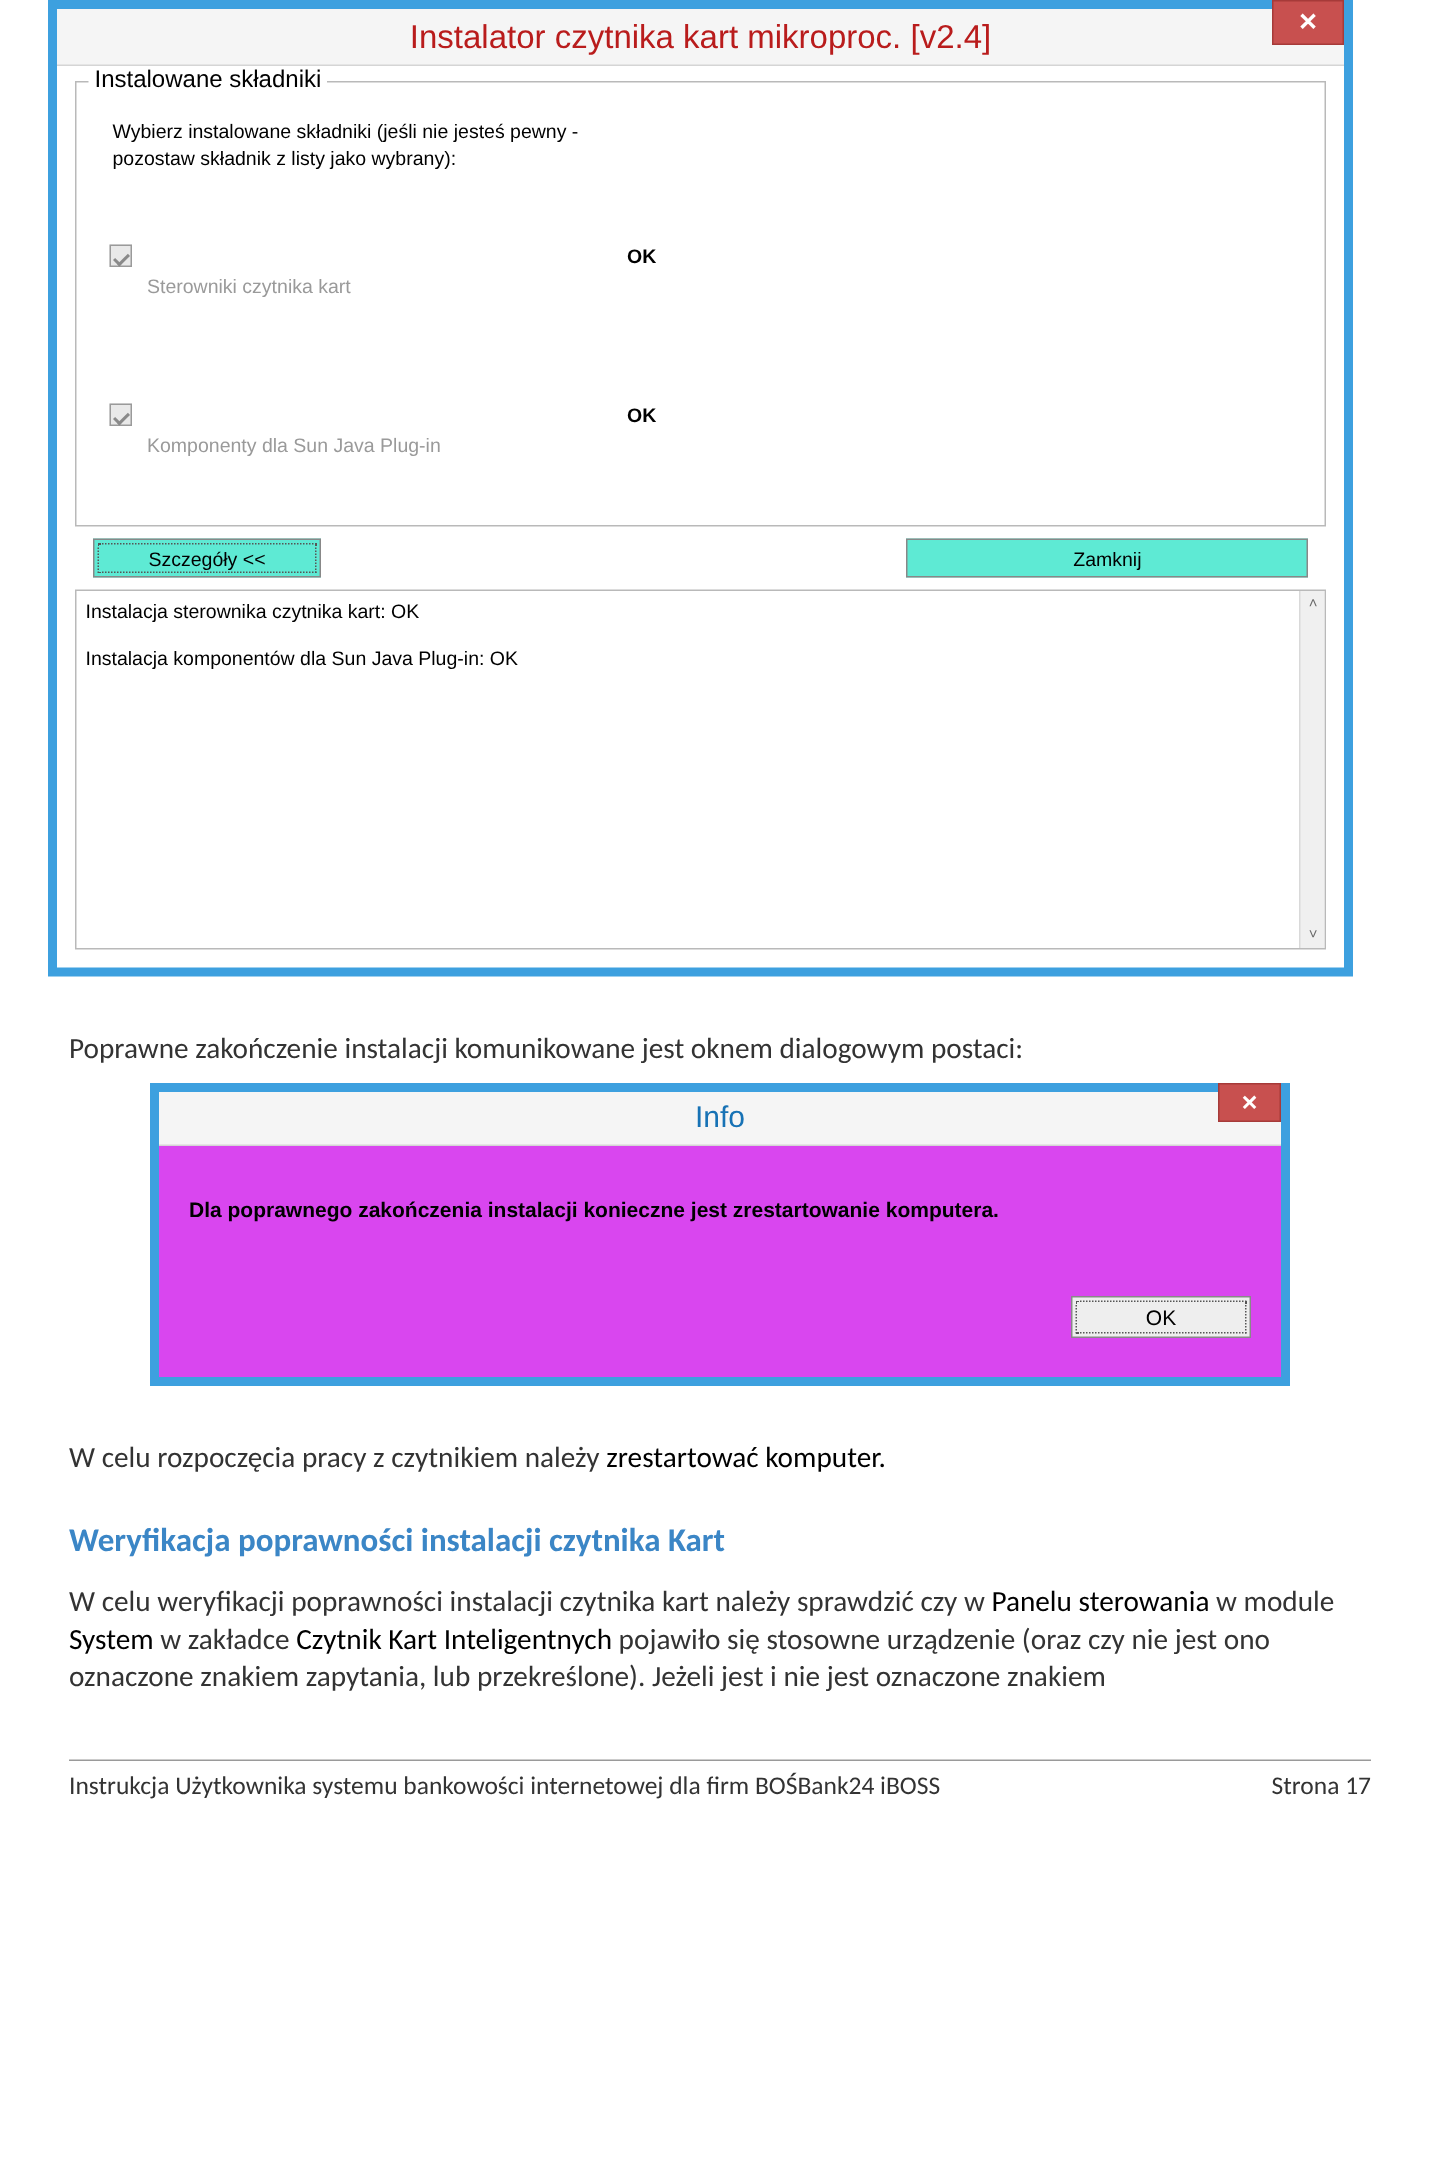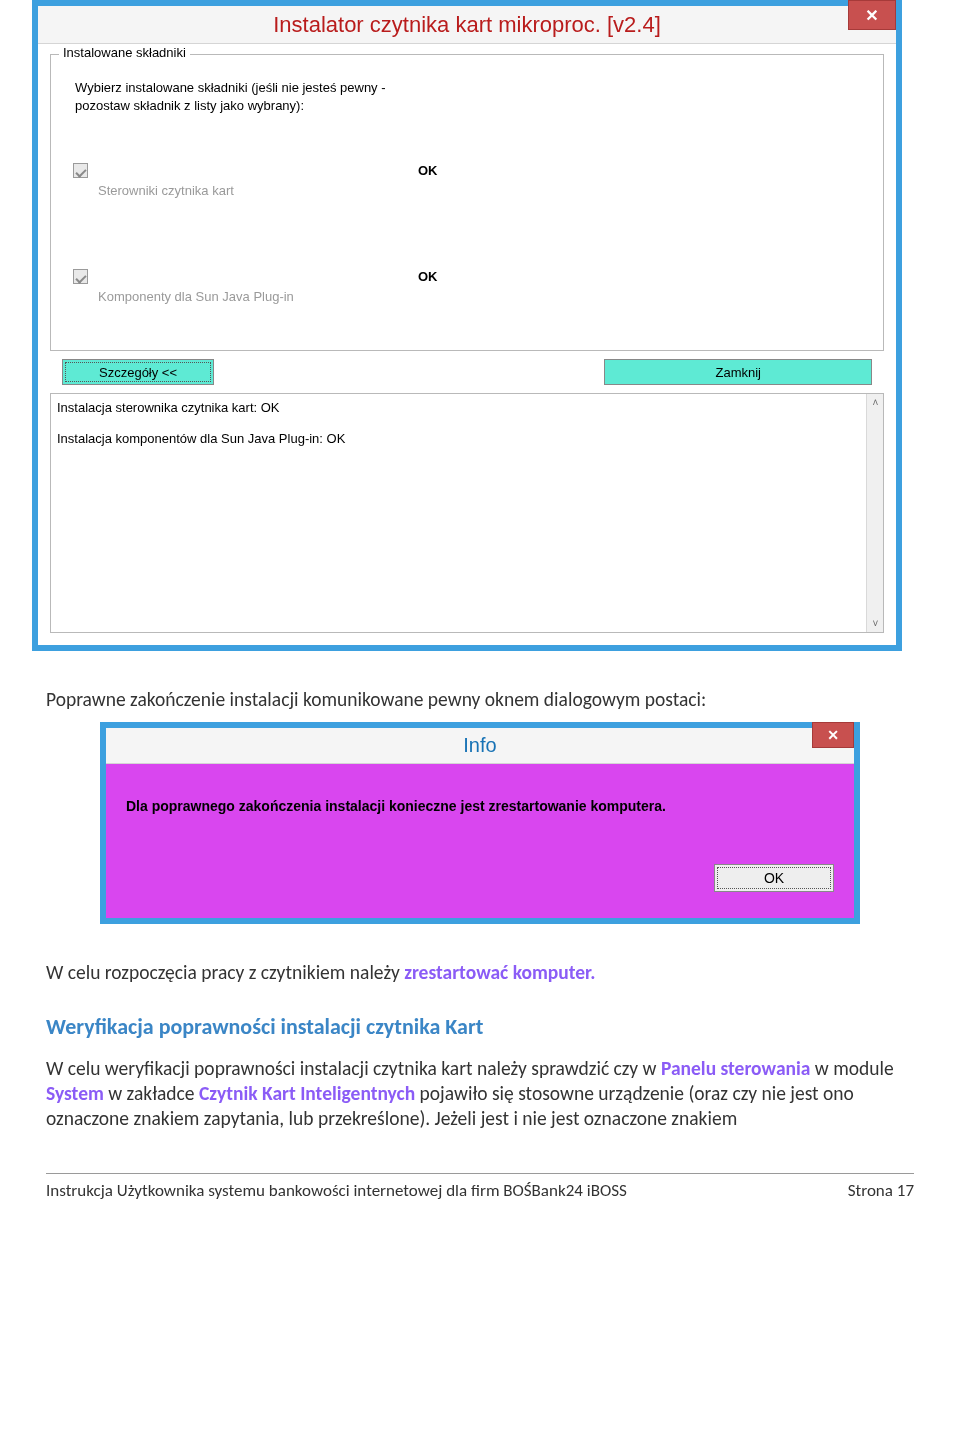--- a/index.html
+++ b/index.html
@@ -60,21 +60,21 @@
     position: relative;
     padding: 18px 14px 28px 14px;
     margin-bottom: 8px;
   }
   .groupbox-legend {
     position: absolute;
     top: -10px;
     left: 8px;
     background: #fff;
     padding: 0 4px;
-    font-size: 13px;
+    font-size: 16px;
   }
   .instr {
     font-size: 13px;
     line-height: 1.35;
     margin: 6px 0 28px 10px;
   }
 
   .comp-row {
     display: flex;
     align-items: center;
@@ -157,21 +157,21 @@
   .scroll-arrow.down { bottom:0; }
 
   
   .para {
     font-family: Calibri, Arial, sans-serif;
     font-size: 19.5px;
     color: #333;
     margin: 36px 46px 10px 46px;
     line-height: 1.28;
   }
-  .para .blue-bold { color:#8b5cf6; font-weight:bold; }
+  .para .blue-bold { color:#000000; font-weight:normal; }
 
   .section-title {
     font-family: Calibri, Arial, sans-serif;
     font-size: 22px;
     color: #3b86c6;
     font-weight: bold;
     margin: 28px 46px 16px 46px;
   }
 
   
@@ -278,21 +278,21 @@
       <div class="logline">Instalacja sterownika czytnika kart: OK</div>
       <div class="logline">Instalacja komponentów dla Sun Java Plug-in: OK</div>
       <div class="scroll-v">
         <div class="scroll-arrow up">˄</div>
         <div class="scroll-arrow down">˅</div>
       </div>
     </div>
   </div>
 </div>
 
-<div class="para">Poprawne zakończenie instalacji komunikowane pewny oknem dialogowym postaci:</div>
+<div class="para">Poprawne zakończenie instalacji komunikowane jest oknem dialogowym postaci:</div>
 
 <div class="dlg-outer">
   <div class="dlg-titlebar">
     <span class="dlg-title">Info</span>
     <div class="dlg-close">✕</div>
   </div>
   <div class="dlg-body">
     <div class="dlg-msg">Dla poprawnego zakończenia instalacji konieczne jest zrestartowanie komputera.</div>
     <div class="dlg-btnrow">
       <button class="dlg-ok">OK</button>

